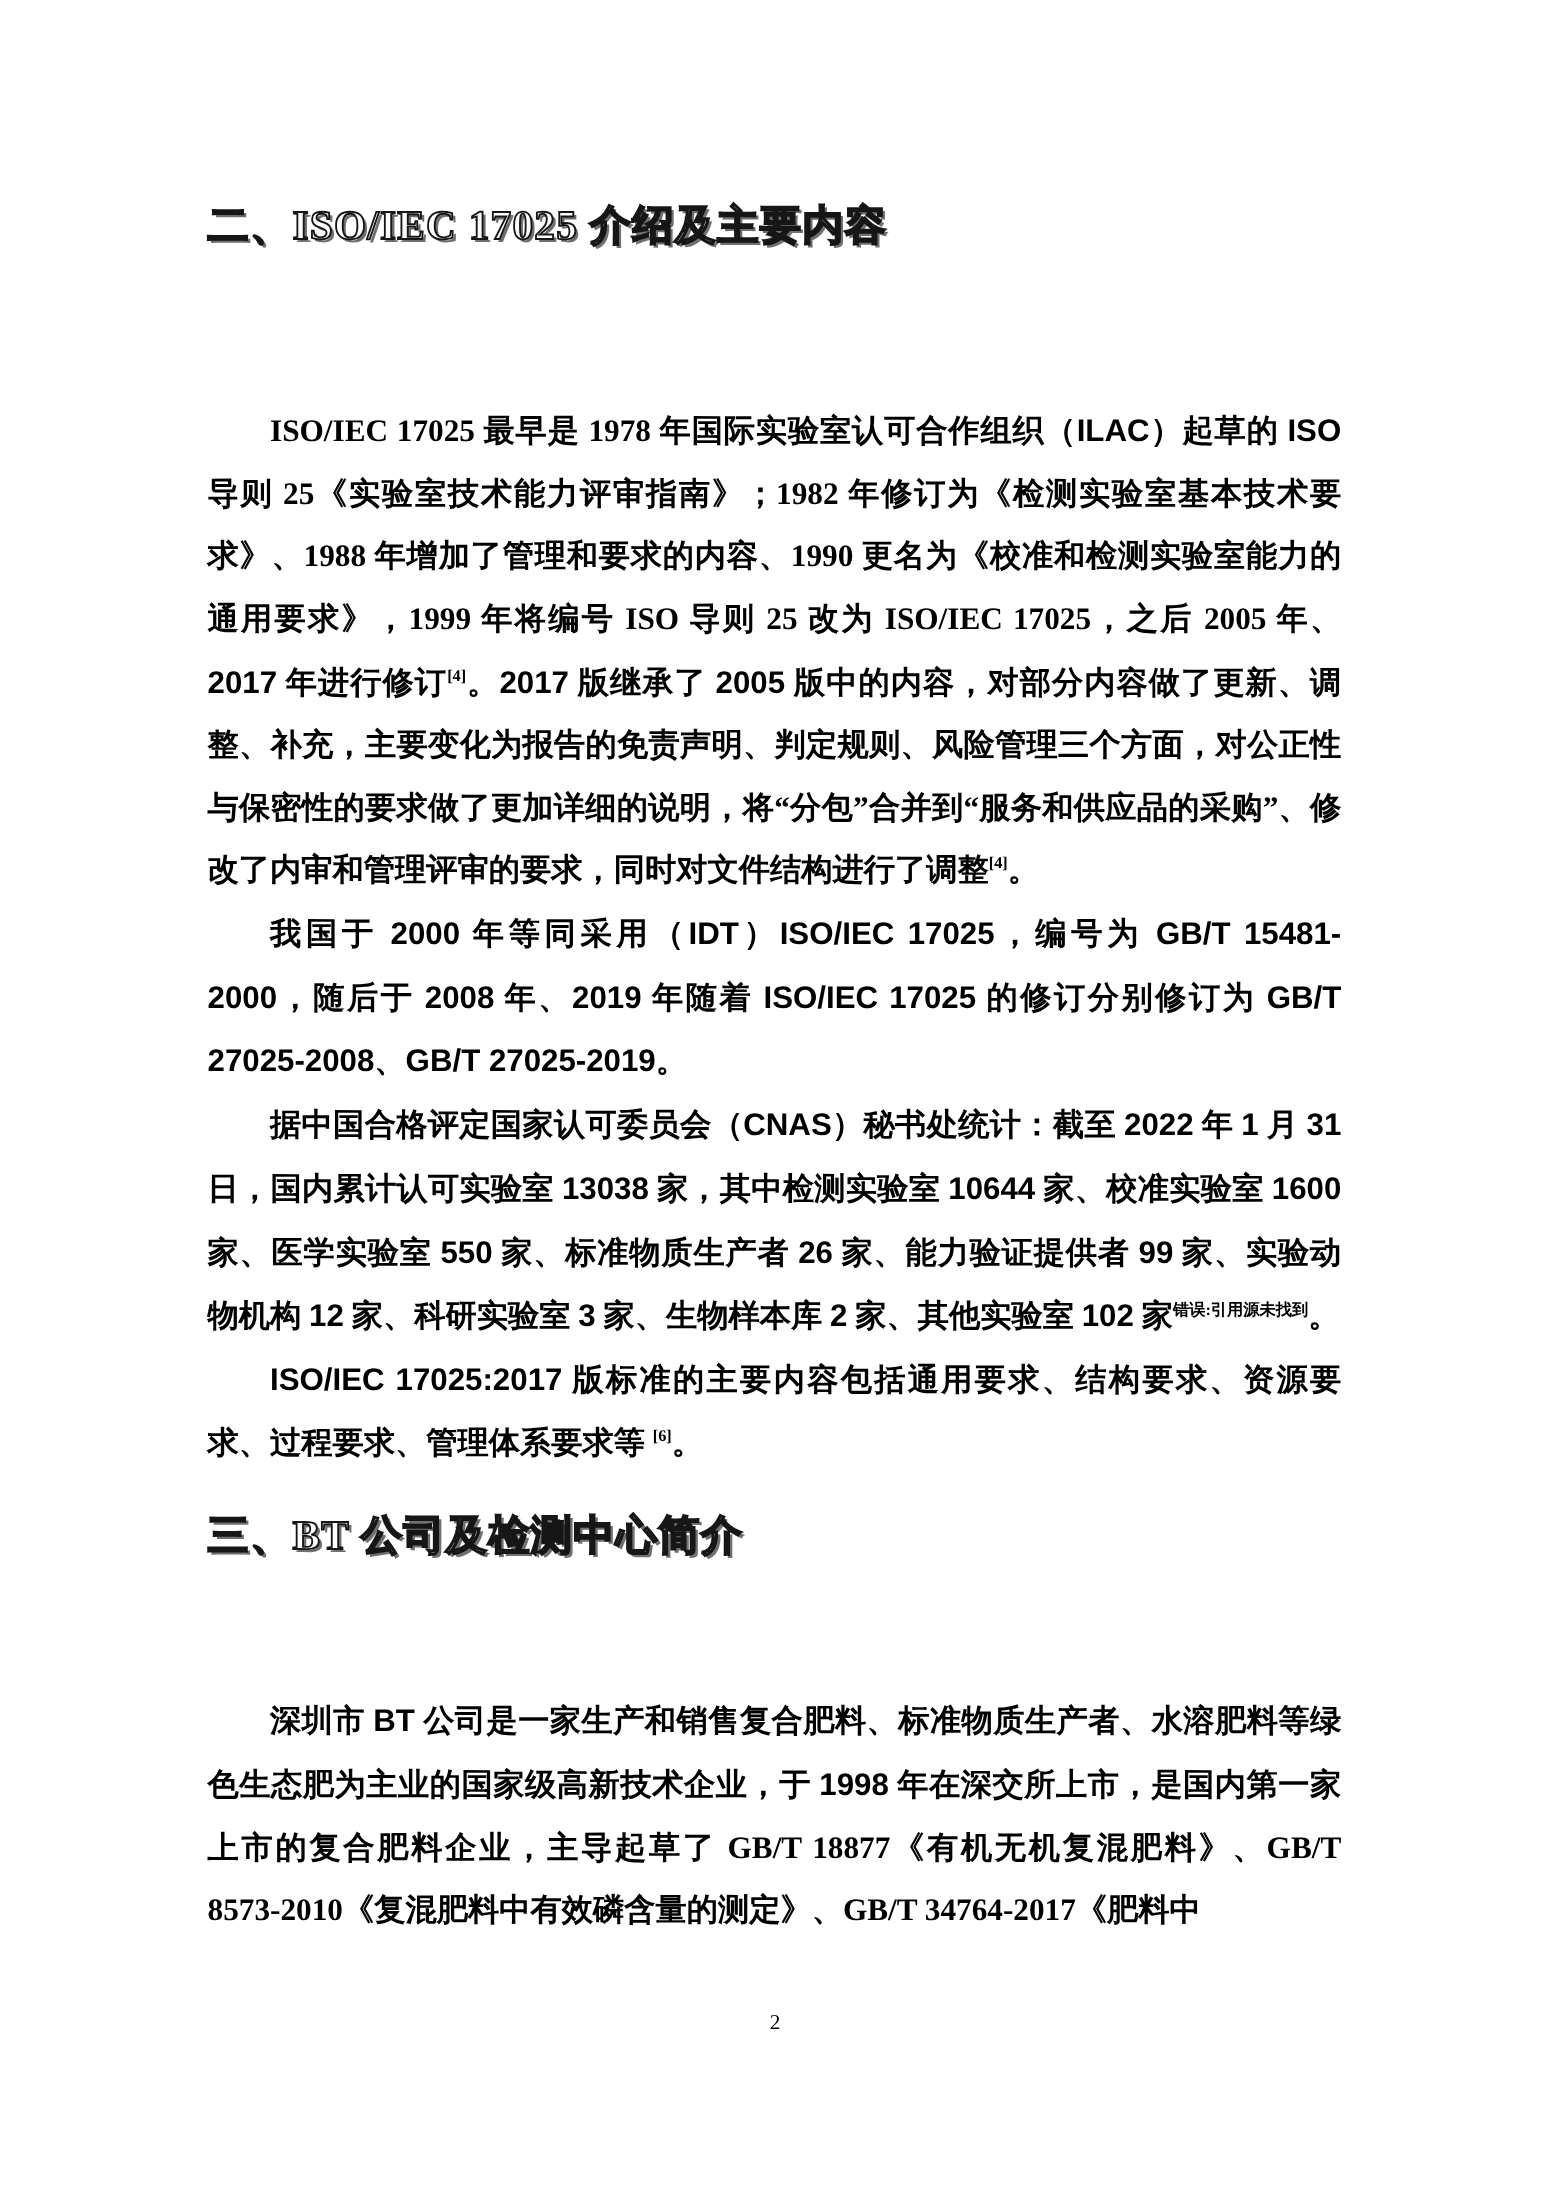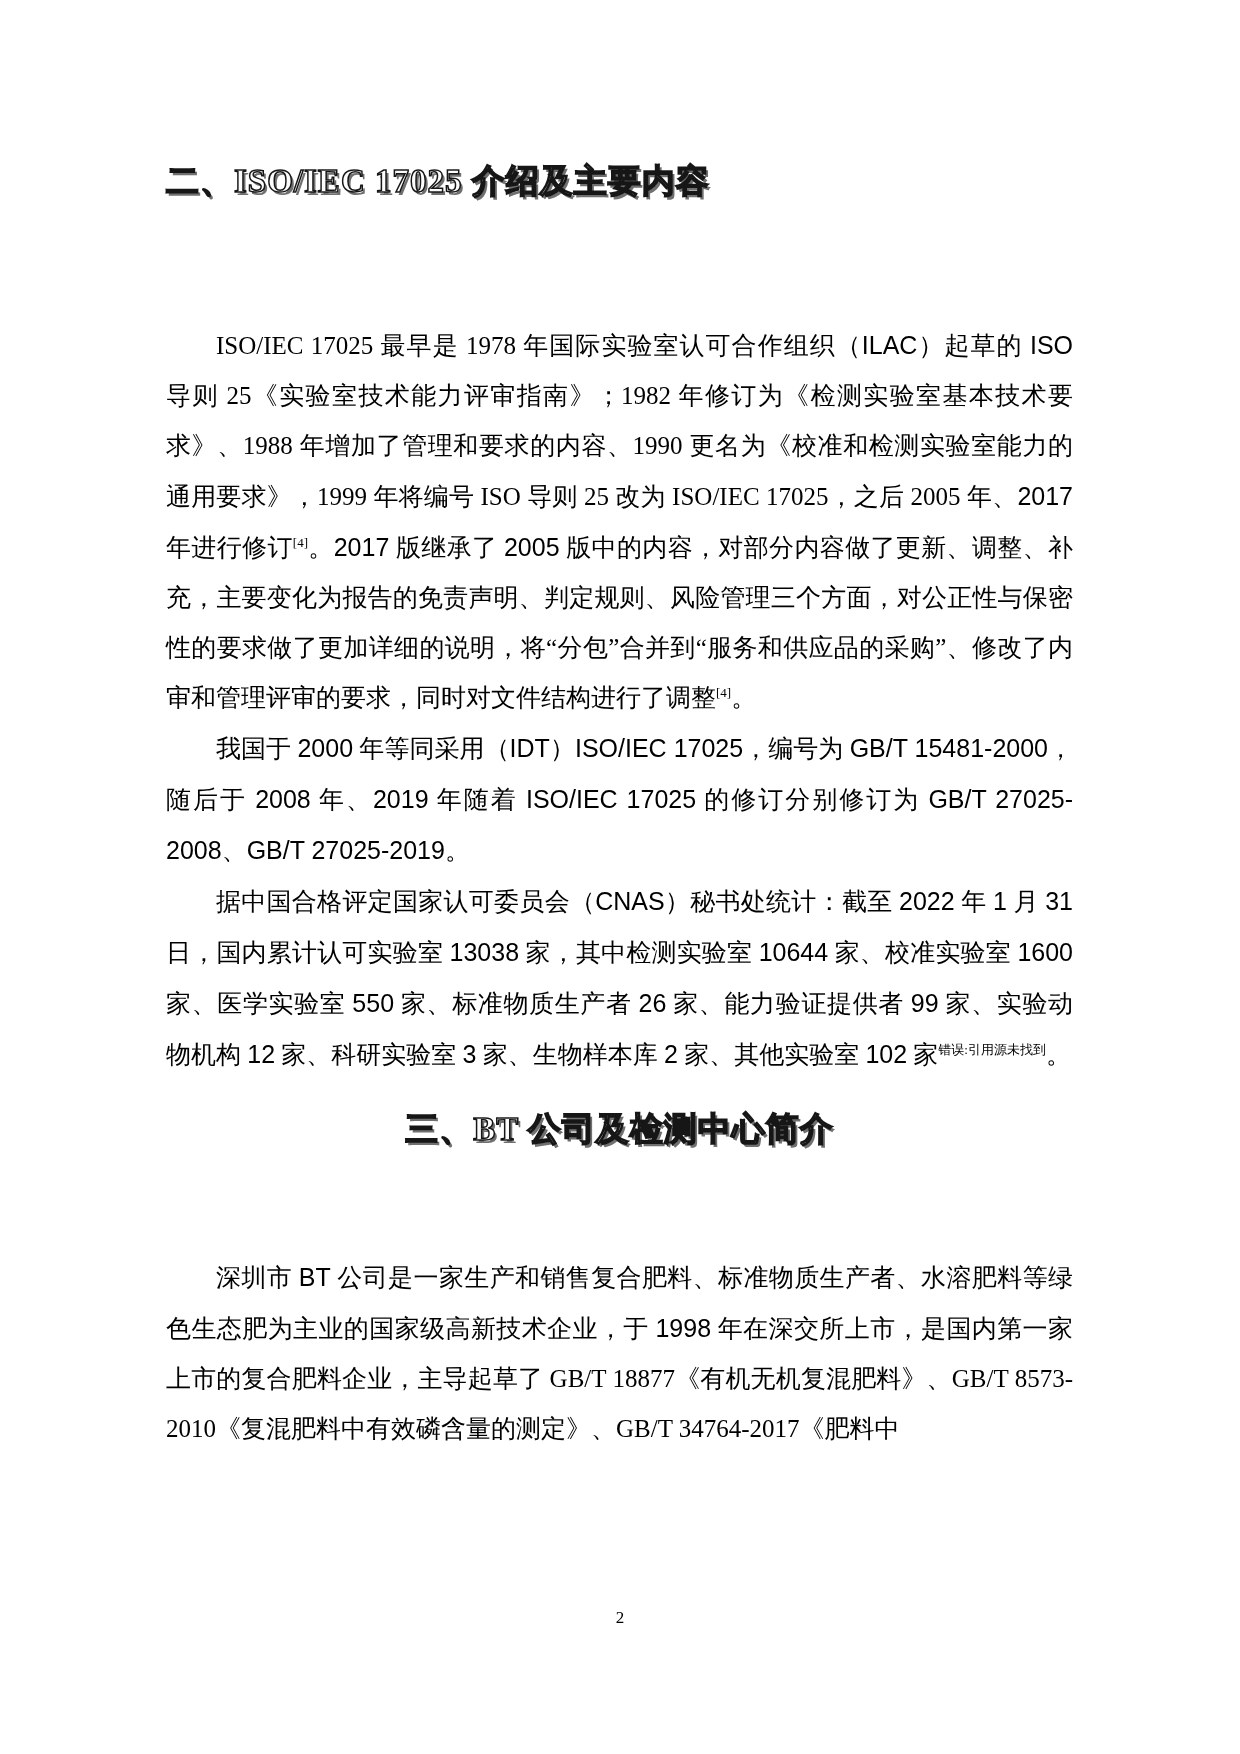--- a/index.html
+++ b/index.html
@@ -27,28 +27,29 @@
     white-space:nowrap;
   }
   @supports (-webkit-text-stroke:1px #000){
     .heading{
       color:#fcfcfc;
       -webkit-text-stroke:1.5px #161616;
       text-shadow:2.5px 2.5px 0 #707070;
     }
   }
   .h-first{margin:0 0 116px 0;}
-  .h-second{margin:26px 0 100px 0;text-align:center;}
+  .h-second{margin:26px 0 100px 0;}
   .para{
     margin:0;
     font-size:25px;
     line-height:50px;
     text-align:justify;
     text-indent:2em;
     word-break:break-word;
+    font-weight:bold;
   }
   .sans{font-family:"Liberation Sans","DejaVu Sans",sans-serif;}
   .sup{
     font-size:13px;
     vertical-align:super;
     line-height:0;
   }
   .footer{
     position:absolute;
     top:1608px;left:0;
@@ -60,18 +61,19 @@
 </style>
 </head>
 <body>
 
 <div class="doc">
   <div id="content">
       <div class="heading h-first"><span>二、ISO/IEC 17025 介绍及主要内容</span></div>
       <p class="para"><span>ISO/IEC 17025 最早是 1978 年国际实验室认可合作组织（</span><span class="sans">ILAC</span><span>）起草的 </span><span class="sans">ISO</span><span> 导则 25《实验室技术能力评审指南》；1982 年修订为《检测实验室基本技术要求》、1988 年增加了管理和要求的内容、1990 更名为《校准和检测实验室能力的通用要求》，1999 年将编号 ISO 导则 25 改为 ISO/IEC 17025，之后 2005 年、</span><span class="sans">2017</span><span> 年进行修订</span><span class="sup">[4]</span><span>。</span><span class="sans">2017</span><span> 版继承了 </span><span class="sans">2005</span><span> 版中的内容，对部分内容做了更新、调整、补充，主要变化为报告的免责声明、判定规则、风险管理三个方面，对公正性与保密性的要求做了更加详细的说明，将“分包”合并到“服务和供应品的采购”、修改了内审和管理评审的要求，同时对文件结构进行了调整</span><span class="sup">[4]</span><span>。</span></p>
       <p class="para"><span>我国于 </span><span class="sans">2000</span><span> 年等同采用（</span><span class="sans">IDT</span><span>）</span><span class="sans">ISO/IEC 17025</span><span>，编号为 </span><span class="sans">GB/T 15481-2000</span><span>，随后于 </span><span class="sans">2008</span><span> 年、</span><span class="sans">2019</span><span> 年随着 </span><span class="sans">ISO/IEC 17025</span><span> 的修订分别修订为 </span><span class="sans">GB/T 27025-2008</span><span>、</span><span class="sans">GB/T 27025-2019</span><span>。</span></p>
       <p class="para"><span>据中国合格评定国家认可委员会（</span><span class="sans">CNAS</span><span>）秘书处统计：截至 </span><span class="sans">2022</span><span> 年 </span><span class="sans">1</span><span> 月 </span><span class="sans">31</span><span> 日，国内累计认可实验室 </span><span class="sans">13038</span><span> 家，其中检测实验室 </span><span class="sans">10644</span><span> 家、校准实验室 </span><span class="sans">1600</span><span> 家、医学实验室 </span><span class="sans">550</span><span> 家、标准物质生产者 </span><span class="sans">26</span><span> 家、能力验证提供者 </span><span class="sans">99</span><span> 家、实验动物机构 </span><span class="sans">12</span><span> 家、科研实验室 </span><span class="sans">3</span><span> 家、生物样本库 </span><span class="sans">2</span><span> 家、其他实验室 </span><span class="sans">102</span><span> 家</span><span class="sup">错误:引用源未找到</span><span>。</span></p>
+      <p class="para"><span class="sans">ISO/IEC 17025:2017</span><span> 版标准的主要内容包括通用要求、结构要求、资源要求、过程要求、管理体系要求等 </span><span class="sup">[6]</span><span>。</span></p>
       <div class="heading h-second"><span>三、BT 公司及检测中心简介</span></div>
       <p class="para"><span>深圳市 </span><span class="sans">BT</span><span> 公司是一家生产和销售复合肥料、标准物质生产者、水溶肥料等绿色生态肥为主业的国家级高新技术企业，于 </span><span class="sans">1998</span><span> 年在深交所上市，是国内第一家上市的复合肥料企业，主导起草了 GB/T 18877《有机无机复混肥料》、GB/T 8573-2010《复混肥料中有效磷含量的测定》、GB/T 34764-2017《肥料中</span></p>
     </div>
 </div>
 
 <div class="footer">2</div>
 
 </body></html>

